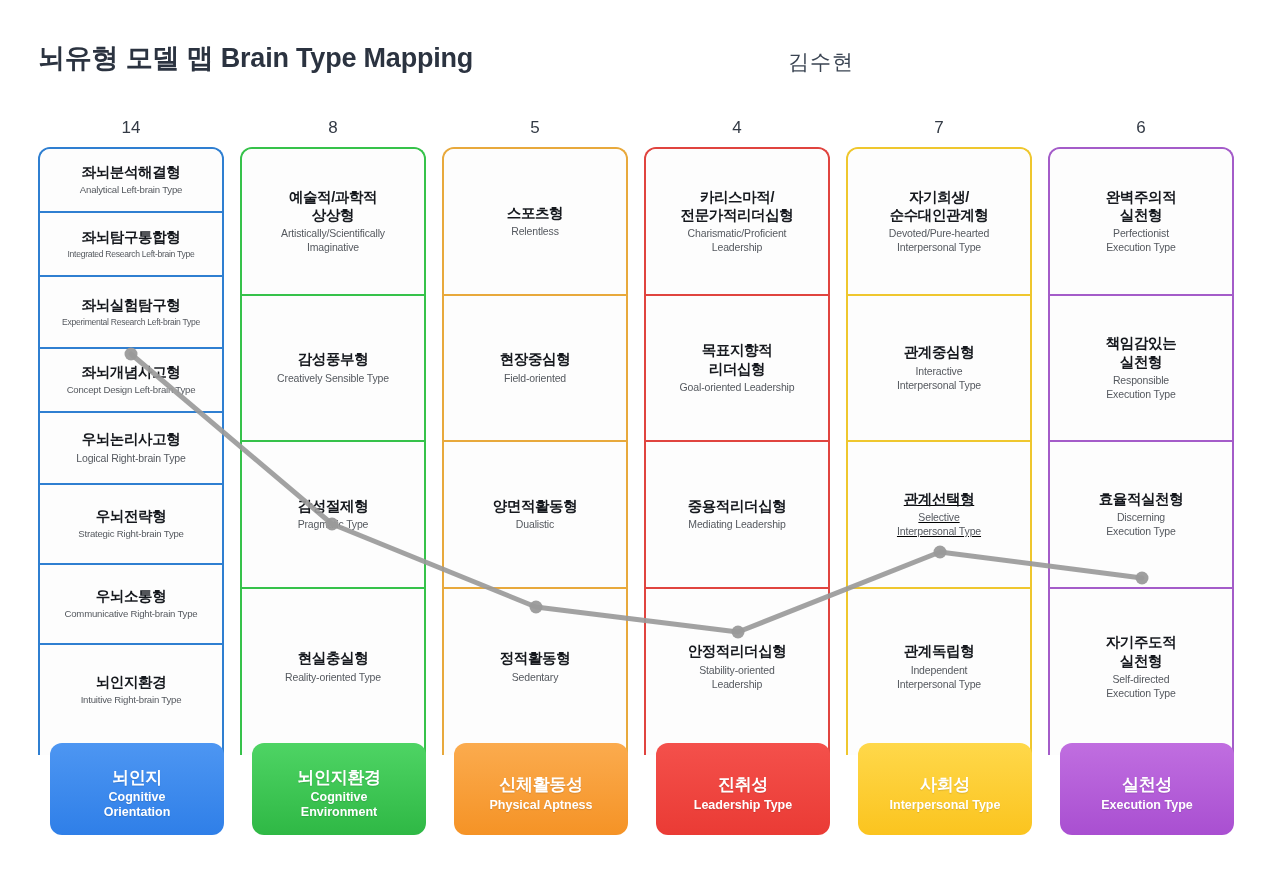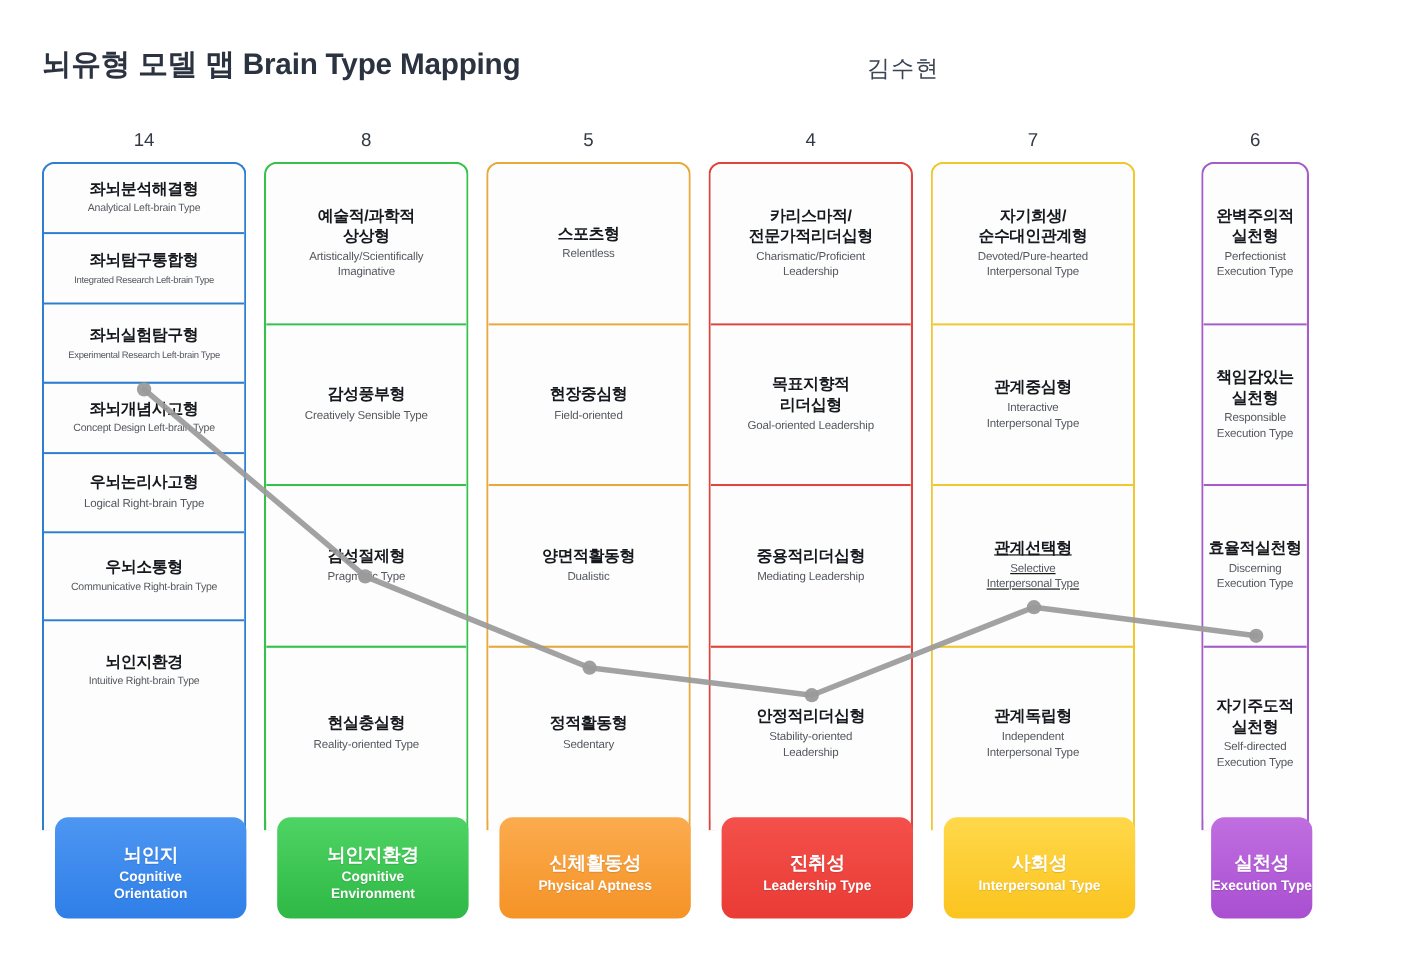--- a/index.html
+++ b/index.html
@@ -121,20 +121,24 @@
           </div>
           <div class="cell sm" style="flex: 0 0 64px;">
             <div class="kr">좌뇌개념사고형</div>
             <div class="en">Concept Design Left-brain Type</div>
           </div>
           <div class="cell" style="flex: 0 0 72px;">
             <div class="kr">우뇌논리사고형</div>
             <div class="en">Logical Right-brain Type</div>
           </div>
           <div class="cell sm" style="flex: 0 0 80px;">
+            <div class="kr">우뇌전략형</div>
+            <div class="en">Strategic Right-brain Type</div>
+          </div>
+          <div class="cell sm" style="flex: 0 0 80px;">
             <div class="kr">우뇌소통형</div>
             <div class="en">Communicative Right-brain Type</div>
           </div>
           <div class="cell sm" style="flex: 0 0 90px;">
             <div class="kr">뇌인지환경</div>
             <div class="en">Intuitive Right-brain Type</div>
           </div>
         </div>
         <div class="col-foot" style="background: linear-gradient(rgb(77, 150, 242), rgb(47, 127, 232));">
           <div class="kr">뇌인지</div>
@@ -230,21 +234,21 @@
           <div class="cell" style="flex: 0 0 156px;">
             <div class="kr">관계독립형</div>
             <div class="en">Independent<br>Interpersonal Type</div>
           </div>
         </div>
         <div class="col-foot" style="background: linear-gradient(rgb(255, 216, 74), rgb(251, 196, 31));">
           <div class="kr">사회성</div>
           <div class="en">Interpersonal Type</div>
         </div>
       </div>
-      <div class="col" style="left: 1048px; align-items: center; --c: #a45cc9;">
+      <div class="col" style="left: 1048px; --c: #a45cc9;">
         <div class="col-body">
           <div class="cell" style="flex: 0 0 147px;">
             <div class="kr">완벽주의적<br>실천형</div>
             <div class="en">Perfectionist<br>Execution Type</div>
           </div>
           <div class="cell" style="flex: 0 0 146px;">
             <div class="kr">책임감있는<br>실천형</div>
             <div class="en">Responsible<br>Execution Type</div>
           </div>
           <div class="cell" style="flex: 0 0 147px;">

